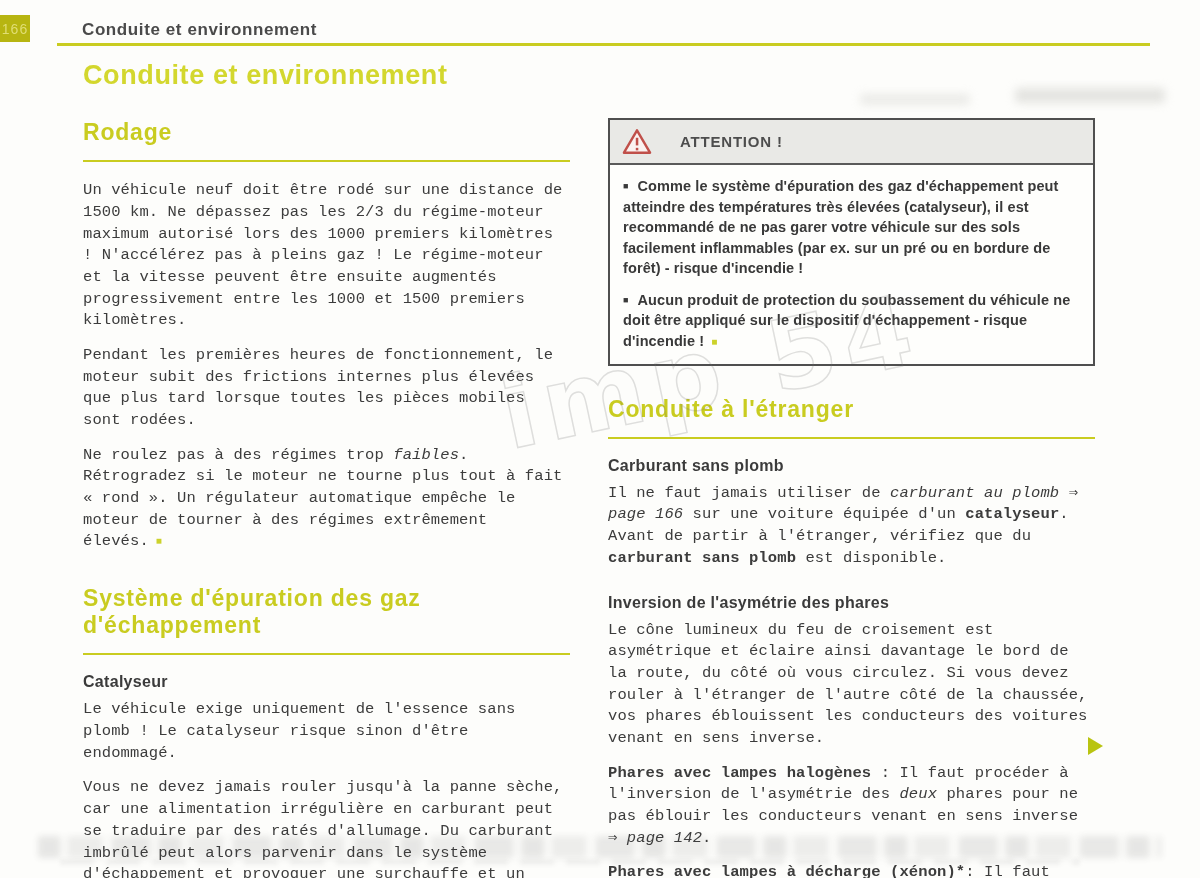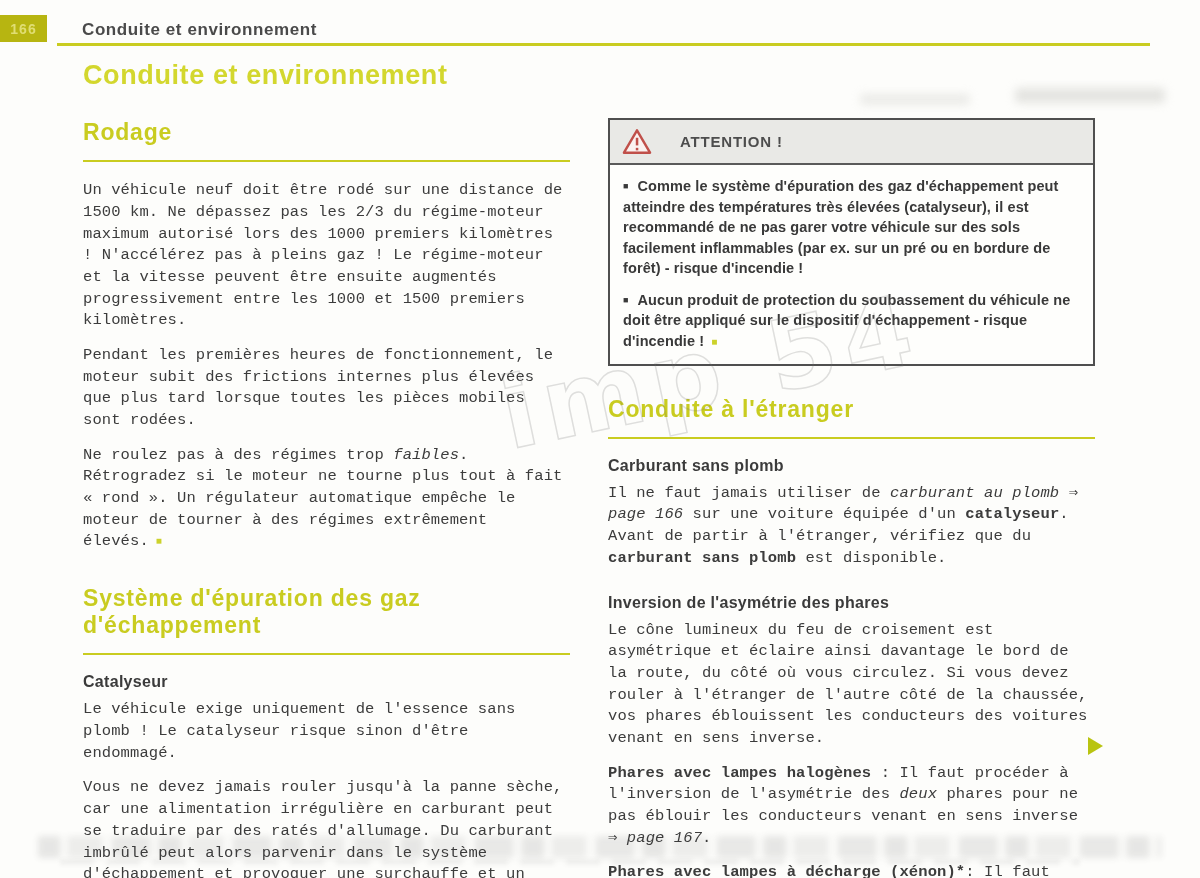--- a/index.html
+++ b/index.html
@@ -14,23 +14,23 @@
   *{box-sizing:border-box;margin:0;padding:0;}
   html,body{background:#e8e8e8;}
   body{font-family:"Liberation Sans","DejaVu Sans",sans-serif;}
   .page{
     position:relative;width:1200px;height:878px;overflow:hidden;
     background:#fdfdfb;color:var(--body-text);
   }
 
   
   .page-badge{
-    position:absolute;left:0;top:15px;width:47px;height:27px;
+    position:absolute;left:0;top:15px;width:30px;height:27px;
     background:var(--badge-bg);color:var(--badge-text);
-    font-size:14px;font-weight:bold;display:flex;align-items:center;justify-content:center;
+    font-size:14px;font-weight:normal;display:flex;align-items:center;justify-content:center;
     letter-spacing:1px;
   }
   .running-title{
     position:absolute;left:82px;top:20px;font-size:17px;font-weight:bold;
     color:#4a4a4a;letter-spacing:.6px;
   }
   .header-rule{
     position:absolute;left:57px;right:50px;top:43px;height:3px;
     background:var(--accent-yellow);
   }
@@ -167,21 +167,21 @@
     </section>
 
     <h2 class="section">Conduite à l'étranger</h2>
 
     <h3 class="sub">Carburant sans plomb</h3>
     <p class="body"><span>Il ne faut jamais utiliser de </span><em>carburant au plomb</em><em> ⇒ page 166</em><span> sur une voiture équipée d'un </span><strong>catalyseur</strong><span>. Avant de partir à l'étranger, vérifiez que du </span><strong>carburant sans plomb</strong><span> est disponible.</span></p>
 
     <h3 class="sub spaced">Inversion de l'asymétrie des phares</h3>
     <p class="body">Le cône lumineux du feu de croisement est asymétrique et éclaire ainsi davantage le bord de la route, du côté où vous circulez. Si vous devez rouler à l'étranger de l'autre côté de la chaussée, vos phares éblouissent les conducteurs des voitures venant en sens inverse.</p>
 
-    <p class="body"><strong>Phares avec lampes halogènes</strong><span> : Il faut procéder à l'inversion de l'asymétrie des </span><em>deux</em><span> phares pour ne pas éblouir les conducteurs venant en sens inverse </span><em>⇒ page 167</em><span>.</span></p>
+    <p class="body"><strong>Phares avec lampes halogènes</strong><span> : Il faut procéder à l'inversion de l'asymétrie des </span><em>deux</em><span> phares pour ne pas éblouir les conducteurs venant en sens inverse </span><em>⇒ page 142</em><span>.</span></p>
 
     <p class="body"><strong>Phares avec lampes à décharge (xénon)*</strong><span>: Il faut procéder à l'inversion de l'asymétrie des phares pour ne pas éblouir les conducteurs venant en sens inverse. Pour des raisons de sécurité, faites changer l'asymétrie des phares uniquement par un atelier spécialisé.</span></p>
 
   </aside>
 
   <div class="continuation-arrow"></div>
   <div class="watermark">imp 54</div>
   <div class="bleed-band"></div>
   <div class="bleed-band-2"></div>
 

